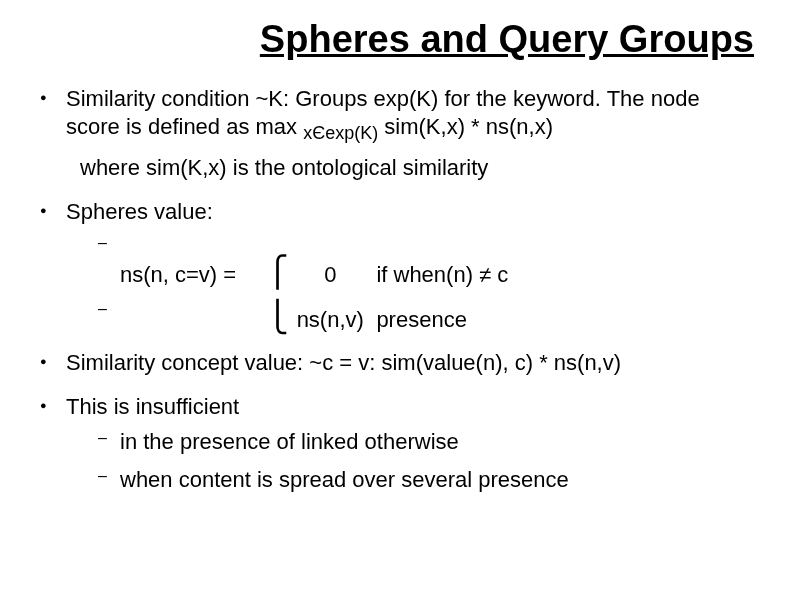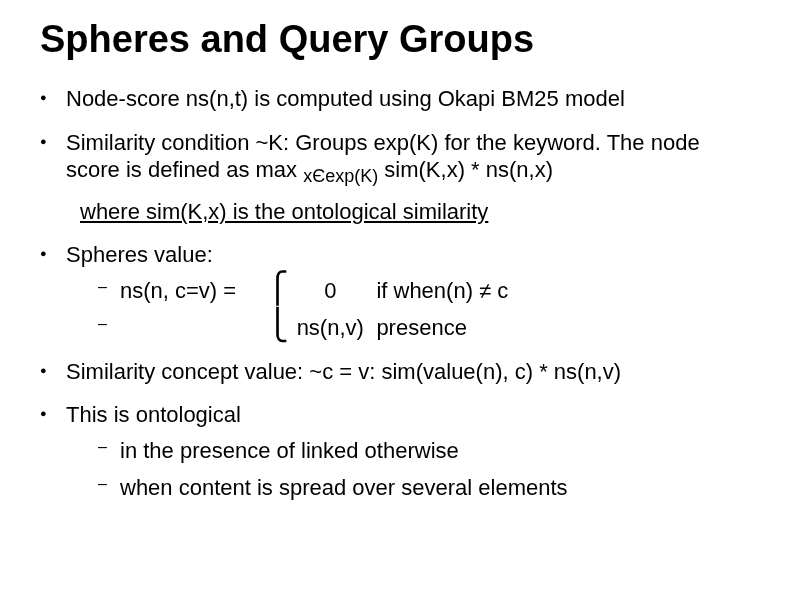--- a/index.html
+++ b/index.html
@@ -12,22 +12,23 @@
     color: #000000;
     overflow: hidden;
   }
   .slide {
     padding: 18px 40px 20px 40px;
     box-sizing: border-box;
   }
   .title {
     font-size: 38px;
     font-weight: bold;
-    text-align: left;
+    text-align: right;
     margin: 0 0 24px 0;
+    text-decoration: underline;
   }
   ul.main {
     list-style: none;
     padding: 0;
     margin: 0;
     font-size: 22px;
     line-height: 1.25;
   }
   ul.main > li {
     position: relative;
@@ -54,46 +55,42 @@
   }
   ul.sub > li::before {
     content: "–";
     position: absolute;
     left: 0;
     top: 0;
     font-size: 16px;
   }
   .where {
     margin: 10px 0 0 14px;
-    text-decoration: underline;
   }
   .brace {
     font-size: 30px;
     line-height: 20px;
     display: inline-block;
     width: 18px;
   }
   .subsc {
     font-size: 18px;
     vertical-align: sub;
   }
   .col1 { display:inline-block; width:140px; }
   .col2 { display:inline-block; width:80px; text-align:center; }
-  .inline-block { display:inline-block; }
+  .inline-block { display:inline-block;margin-top:28px; }
 </style>
 </head>
 <body>
 <div class="slide">
   <h1 class="title">Spheres and Query Groups</h1>
 
   <ul class="main">
 
-    <li>
-      <span>Node-score ns(n,t) is computed using Okapi BM25 model</span>
-    </li>
 
     <li>
       <span>Similarity condition ~K: Groups exp(K) for the keyword. The node score is defined as max </span>
       <span class="subsc">xЄexp(K)</span>
       <span> sim(K,x) * ns(n,x)</span>
       <div class="where">where sim(K,x) is the ontological similarity</div>
     </li>
 
     <li>
       <span>Spheres value:</span>
@@ -111,21 +108,21 @@
           <span>   presence</span>
         </li>
       </ul>
     </li>
 
     <li>
       <span>Similarity concept value: ~c = v: sim(value(n), c) * ns(n,v)</span>
     </li>
 
     <li>
-      <span>This is ontological</span>
+      <span>This is insufficient</span>
       <ul class="sub">
         <li>in the presence of linked otherwise</li>
-        <li>when content is spread over several elements</li>
+        <li>when content is spread over several presence</li>
       </ul>
     </li>
 
   </ul>
 </div>
 
 </body></html>

